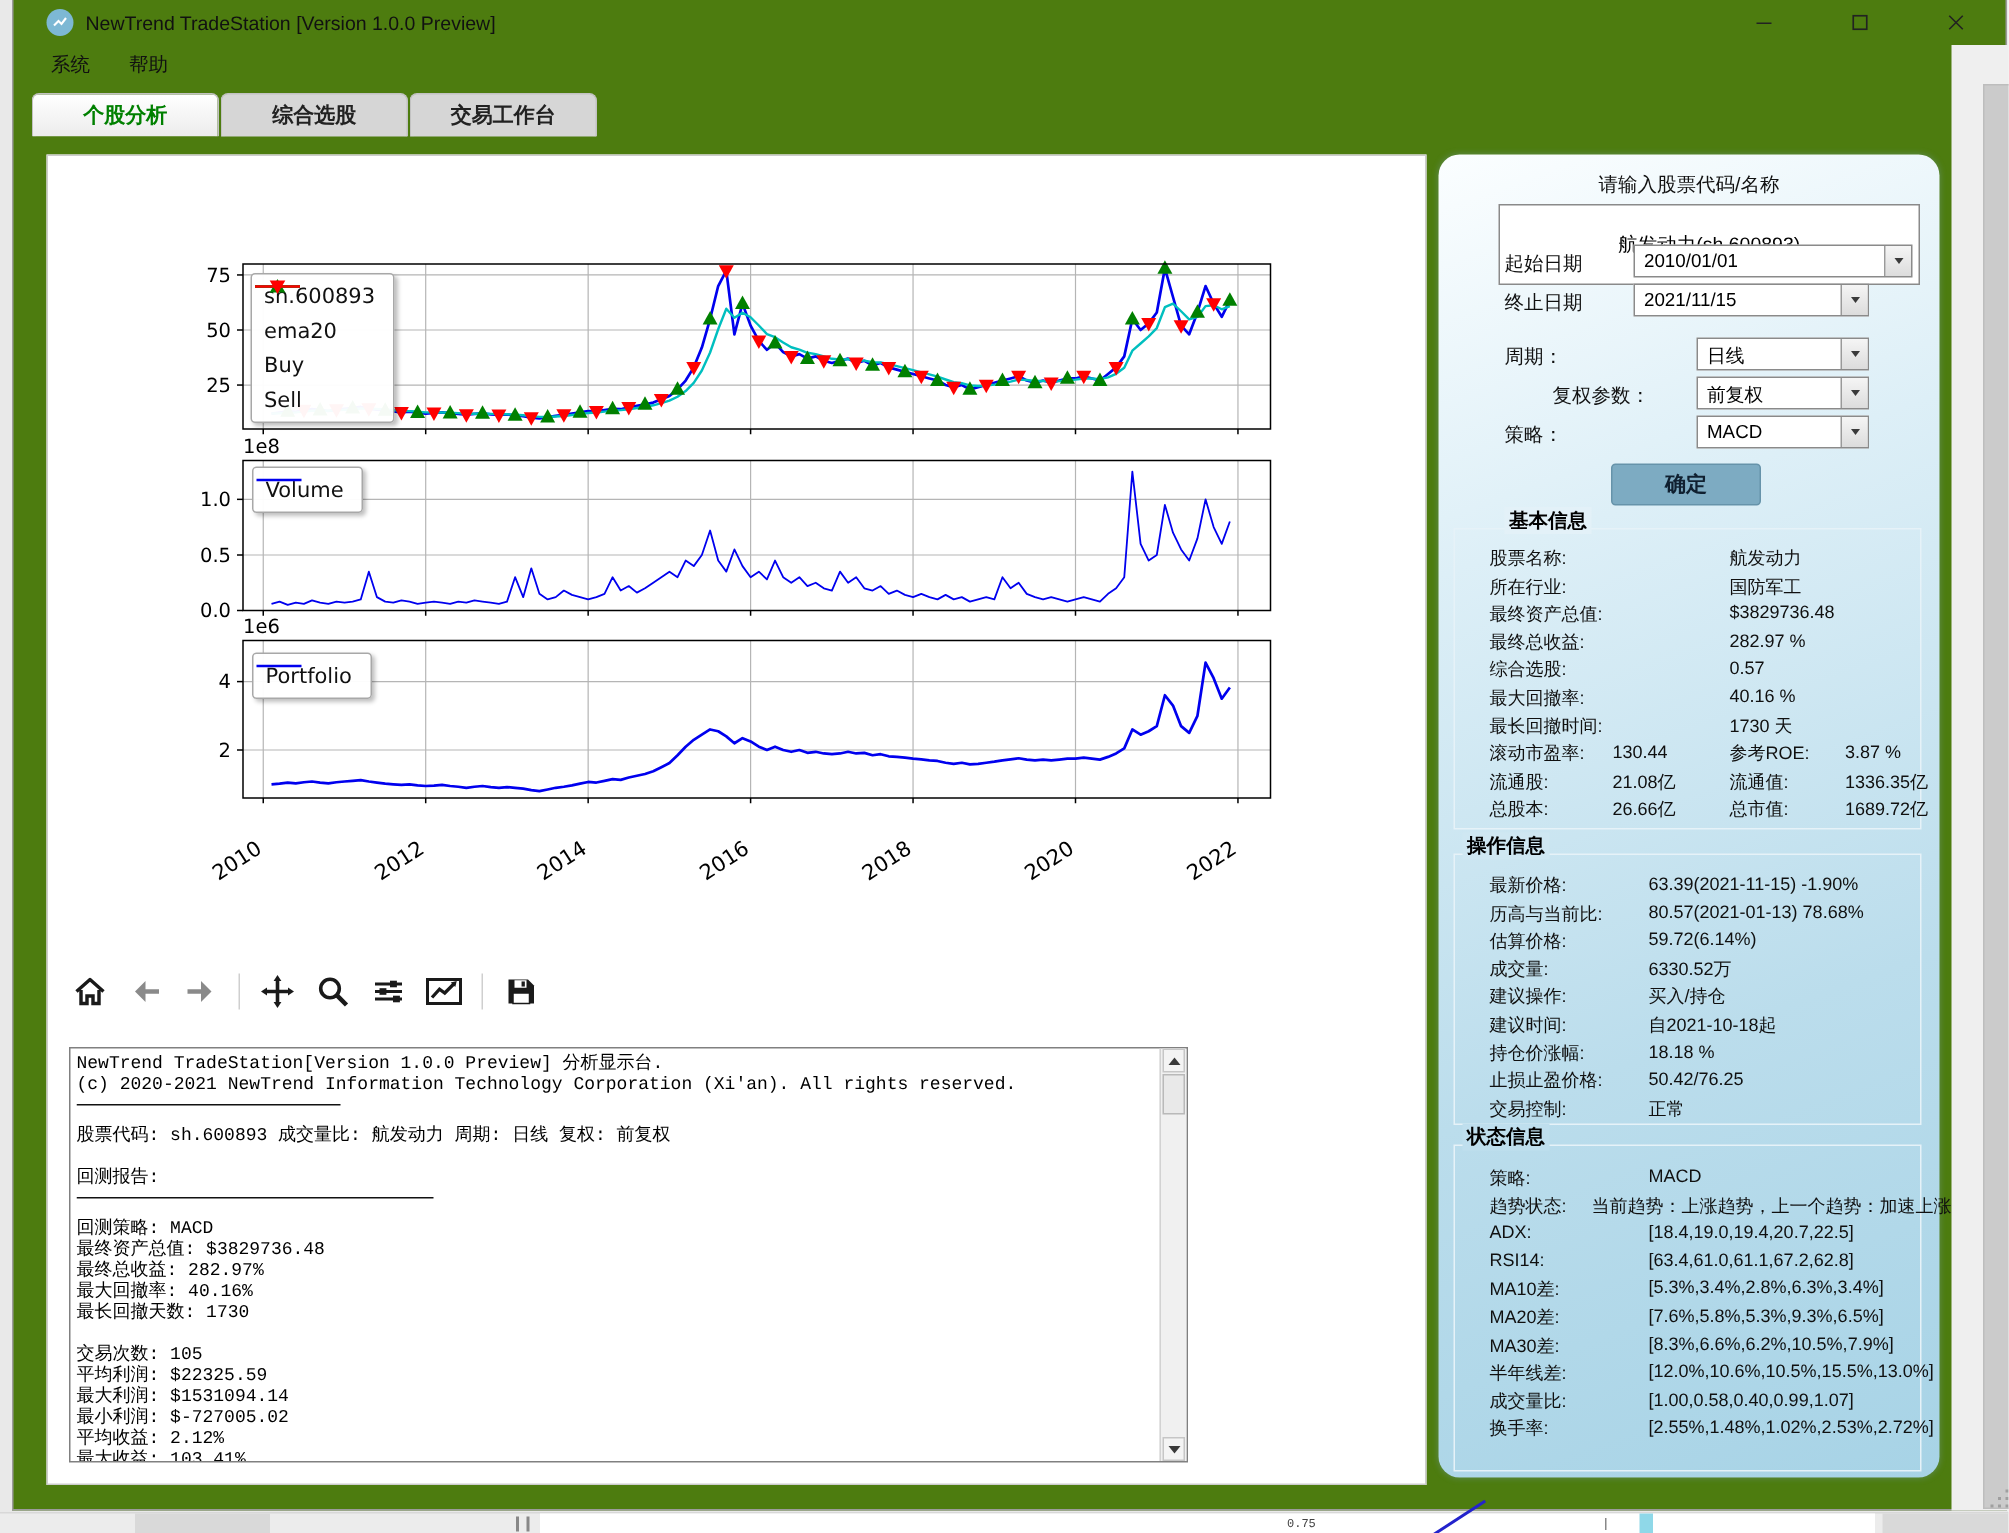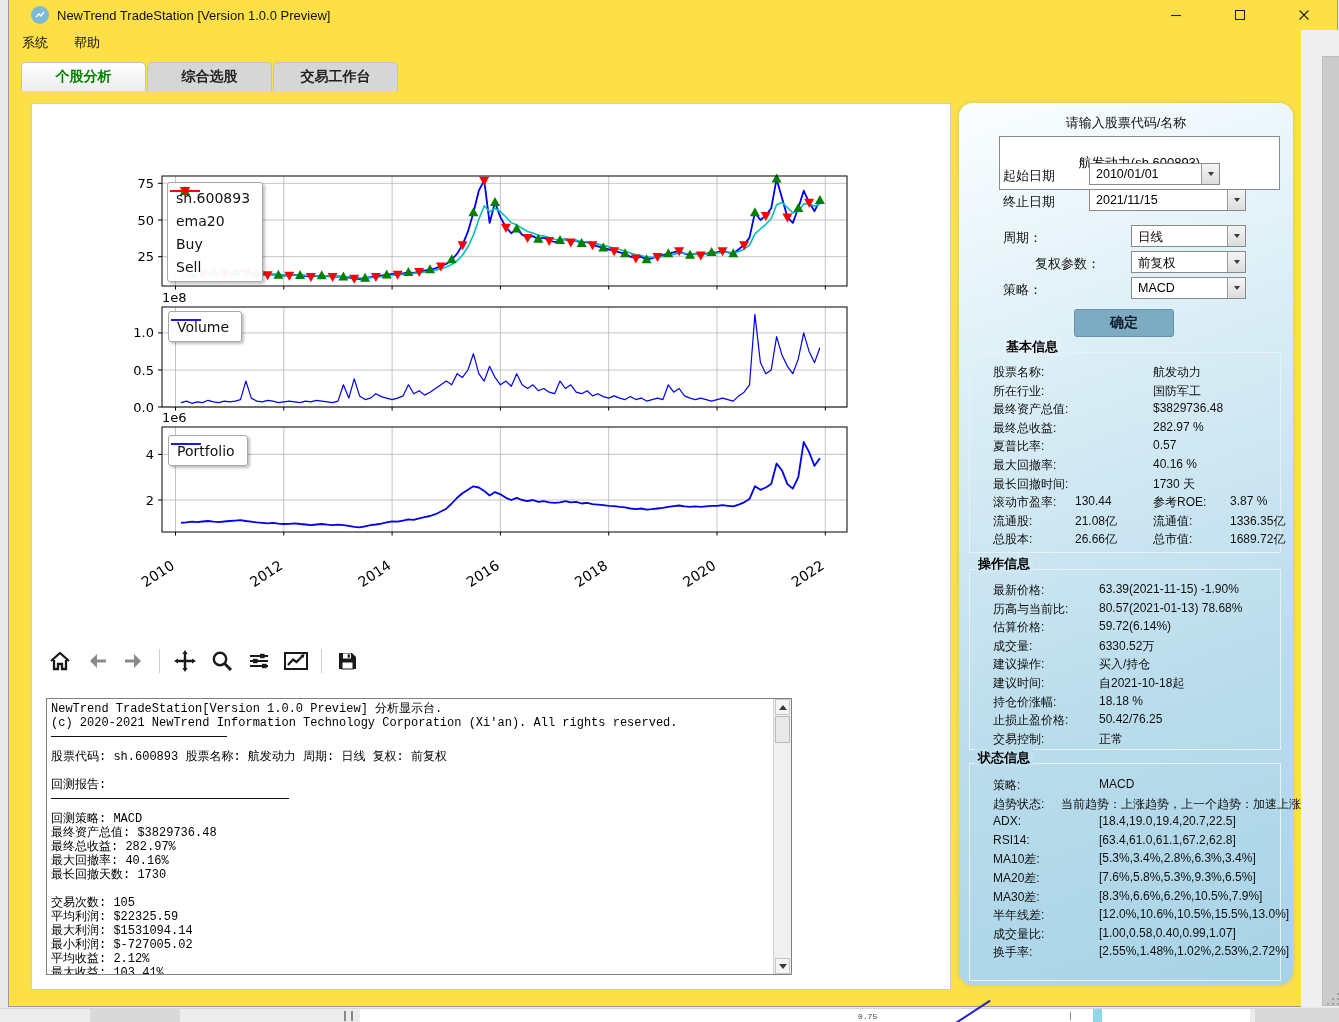--- a/index.html
+++ b/index.html
@@ -1,25 +1,25 @@
 <!DOCTYPE html>
 <html><head>
 <meta charset="utf-8">
 <style>
   html,body{margin:0;padding:0;}
   body{width:1339px;height:1022px;background:#e9e9e9;font-family:"Liberation Sans",sans-serif;position:relative;overflow:hidden;}
-  .window{position:absolute;left:8px;top:0;width:1330px;height:1007px;background:#fde047;border:1px solid #9b9b9b;border-top:none;box-sizing:border-box;}
+  .window{position:absolute;left:8px;top:0;width:1330px;height:1007px;background:#4d7c0f;border:1px solid #9b9b9b;border-top:none;box-sizing:border-box;}
   
   .titlebar{position:absolute;left:0;top:0;right:0;height:30px;display:flex;align-items:center;}
   .app-icon{width:18px;height:18px;border-radius:50%;background:#7db8d4;margin-left:22px;display:flex;align-items:center;justify-content:center;}
   .title-text{margin-left:8px;font-size:13px;color:#111;}
   .win-btns{position:absolute;right:18px;top:0;height:30px;display:flex;align-items:center;gap:34px;}
   .win-btn{width:30px;height:28px;display:flex;align-items:center;justify-content:center;cursor:default;}
   
-  .menubar{position:absolute;left:9px;top:30px;height:26px;display:flex;align-items:center;gap:18px;font-size:13px;color:#111;}
+  .menubar{position:absolute;left:21px;top:30px;height:26px;display:flex;align-items:center;gap:18px;font-size:13px;color:#111;}
   .menu-item{padding:2px 4px;}
   
   .tabstrip{position:absolute;left:12px;top:62px;display:flex;}
   .tab{width:125px;height:29px;background:#d6d6d6;border:1px solid #c2c2c2;border-bottom:none;border-radius:5px 5px 0 0;display:flex;align-items:center;justify-content:center;font-size:14px;font-weight:bold;color:#222;margin-right:1px;box-sizing:border-box;}
   .tab.active{background:linear-gradient(#ffffff,#ececec);color:#008000;}
   
   .left-panel{position:absolute;left:22px;top:103px;width:920px;height:887px;background:#ffffff;border:1px solid #cccccc;box-sizing:border-box;}
   .chart-area{position:absolute;left:0;top:0;width:918px;height:505px;}
   .chart-area svg{position:absolute;left:0;top:0;}
   .legend{position:absolute;background:rgba(255,255,255,0.96);border:1px solid #a8a8a8;border-radius:3px;box-shadow:2px 2px 3px rgba(0,0,0,0.25);padding:3px 12px 3px 8px;font-size:14px;font-family:"DejaVu Sans",sans-serif;color:#111;}
@@ -374,21 +374,21 @@
       </div>
     </div>
 
     <div class="console">
       <div class="console-text" id="console-text">
           <div class="cline">NewTrend TradeStation[Version 1.0.0 Preview] 分析显示台.</div>
           <div class="cline">(c) 2020-2021 NewTrend Information Technology Corporation (Xi'an). All rights reserved.</div>
           <div class="cline">
             <div class="hrline" style="width: 176px;"></div>
           </div>
-          <div class="cline">股票代码: sh.600893  股票名称: 航发动力  周期: 日线  复权: 前复权</div>
+          <div class="cline">股票代码: sh.600893  成交量比: 航发动力  周期: 日线  复权: 前复权</div>
           <div class="cline">&nbsp;</div>
           <div class="cline">回测报告:</div>
           <div class="cline">
             <div class="hrline" style="width: 238px;"></div>
           </div>
           <div class="cline">回测策略: MACD</div>
           <div class="cline">最终资产总值: $3829736.48</div>
           <div class="cline">最终总收益: 282.97%</div>
           <div class="cline">最大回撤率: 40.16%</div>
           <div class="cline">最长回撤天数: 1730</div>
@@ -410,21 +410,21 @@
           </div>
       </div>
     </div>
   </div>
 
   <div class="right-panel">
     <div class="prompt-label">请输入股票代码/名称</div>
     <input class="stock-input" value="航发动力(sh.600893)" style="">
 
     <span class="form-label" style="left:44px;top:64px;">起始日期</span>
-    <div class="combo" style="left:130px;top:60px;width:131px;">
+    <div class="combo" style="left:130px;top:60px;width:186px;">
       <span class="txt">2010/01/01</span>
       <span class="btn">
           <span class="tri-down"></span>
         </span>
     </div>
 
     <span class="form-label" style="left:44px;top:90px;">终止日期</span>
     <div class="combo" style="left:130px;top:86px;width:157px;">
       <span class="txt">2021/11/15</span>
       <span class="btn">
@@ -471,21 +471,21 @@
         </div>
         <div class="info-row">
           <span class="cell c0">最终资产总值:</span>
           <span class="cell c2">$3829736.48</span>
         </div>
         <div class="info-row">
           <span class="cell c0">最终总收益:</span>
           <span class="cell c2">282.97 %</span>
         </div>
         <div class="info-row">
-          <span class="cell c0">夏普比率:</span>
+          <span class="cell c0">综合选股:</span>
           <span class="cell c2">0.57</span>
         </div>
         <div class="info-row">
           <span class="cell c0">最大回撤率:</span>
           <span class="cell c2">40.16 %</span>
         </div>
         <div class="info-row">
           <span class="cell c0">最长回撤时间:</span>
           <span class="cell c2">1730 天</span>
         </div>

